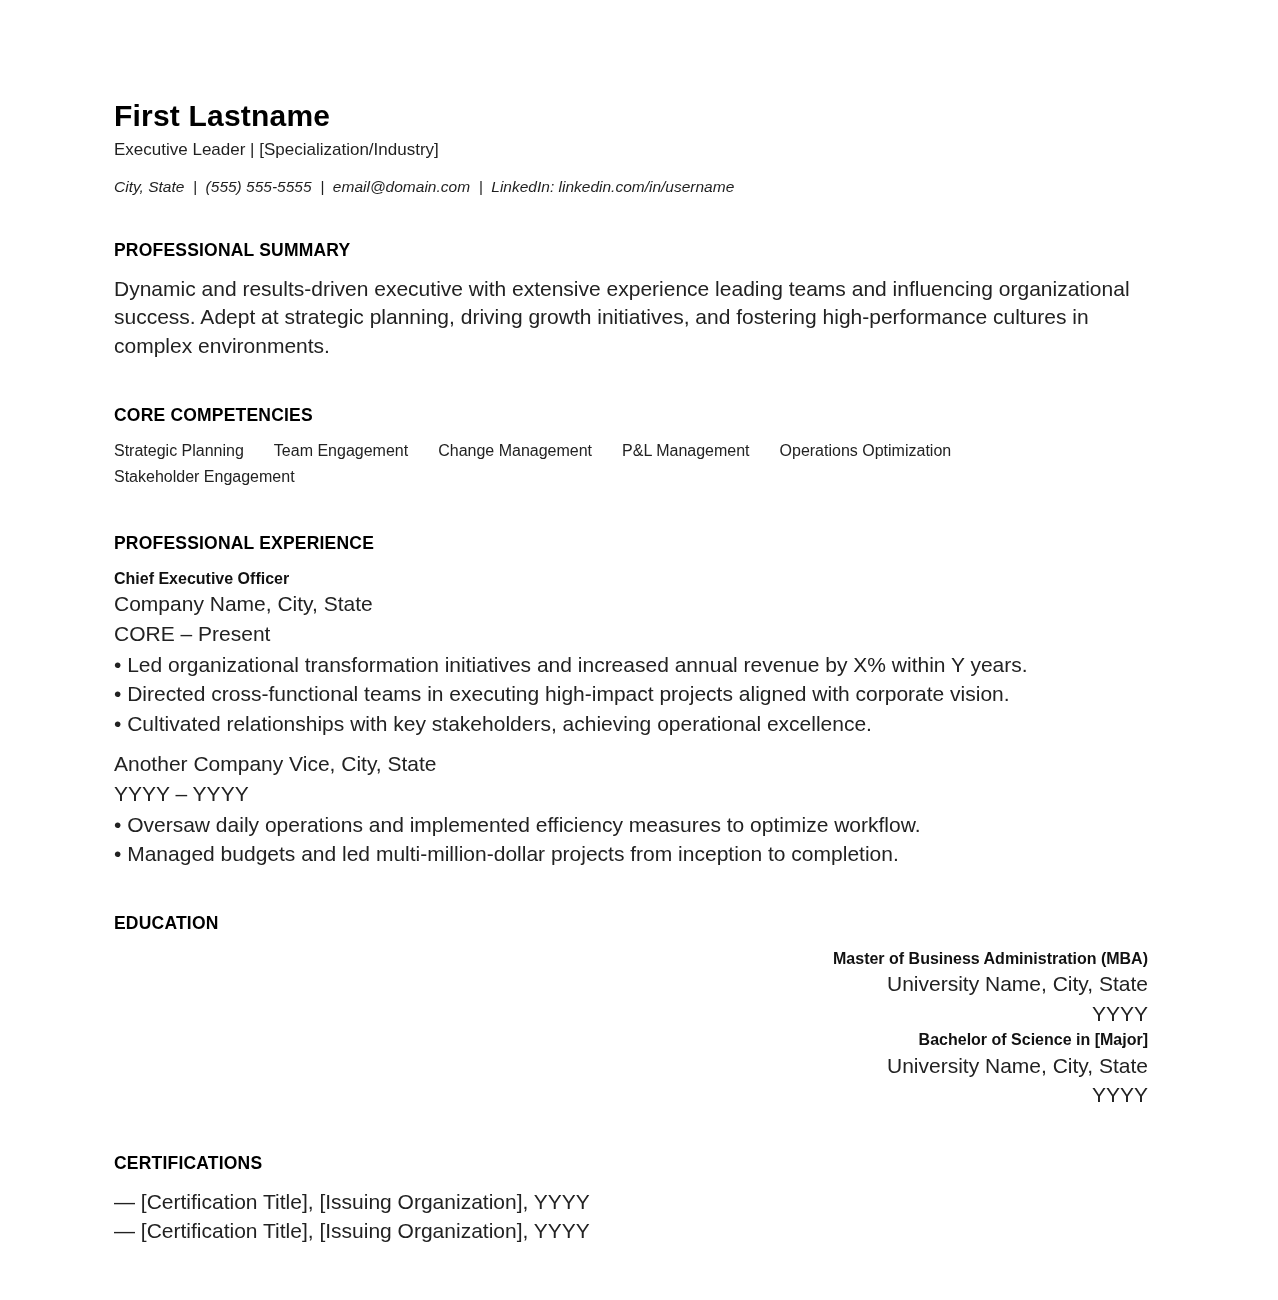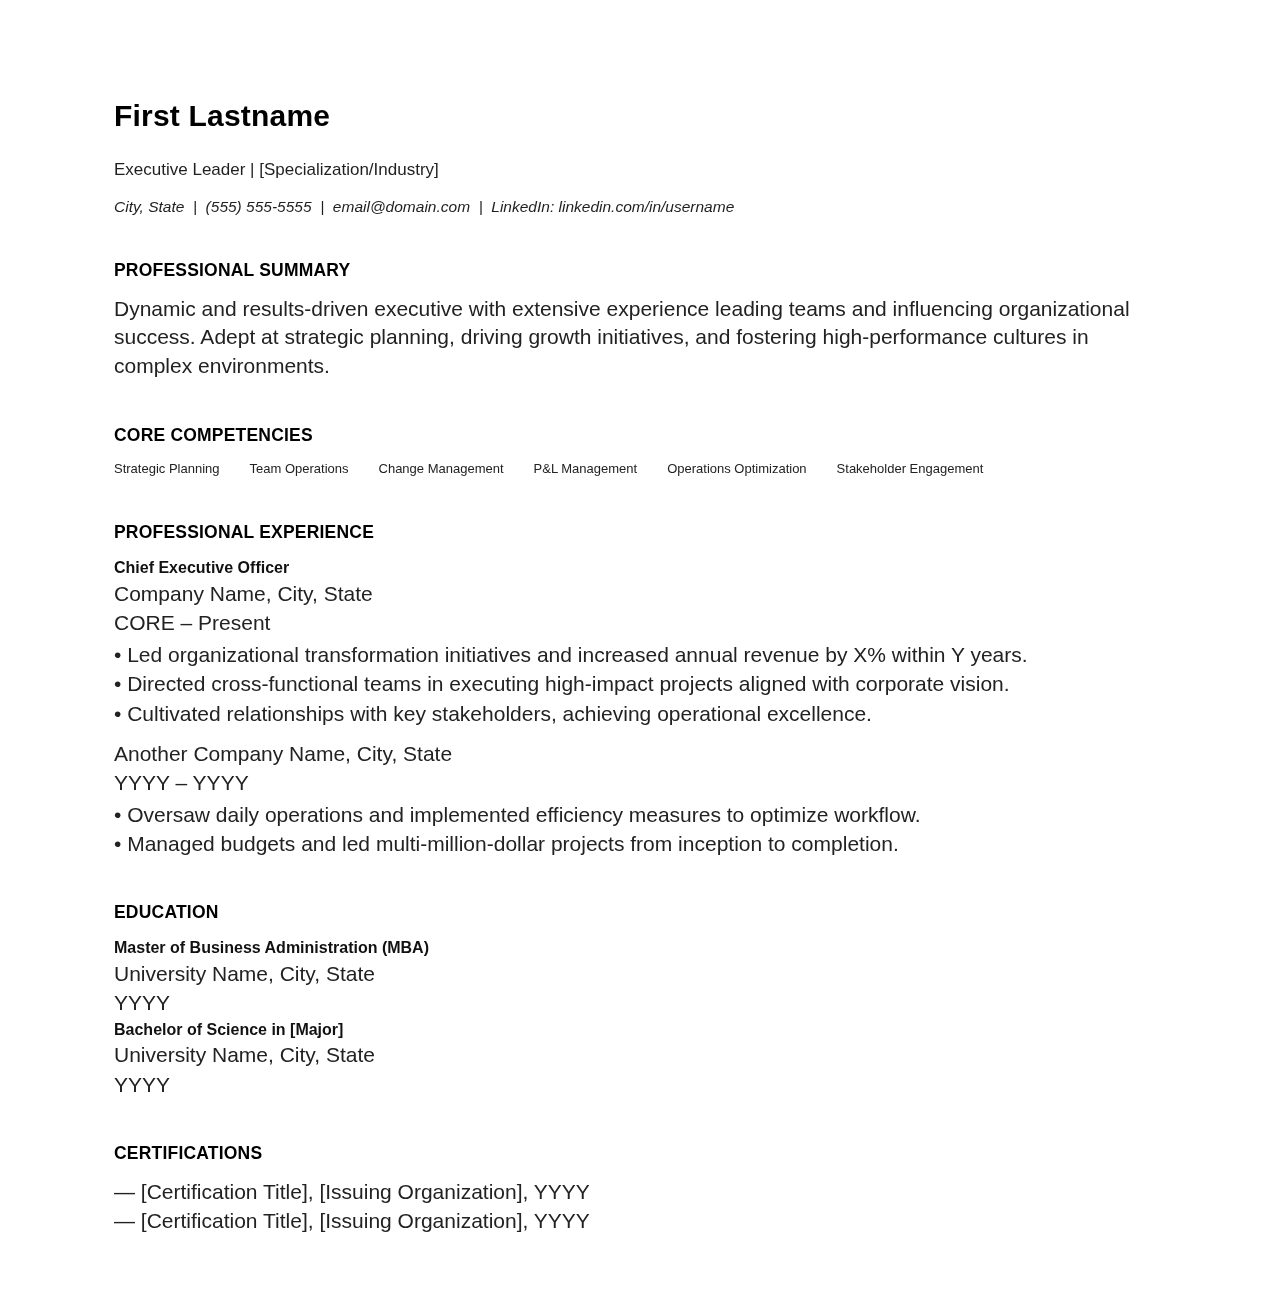--- a/index.html
+++ b/index.html
@@ -17,21 +17,21 @@
     padding: 99px 130px 0 114px;
   }
   .name {
     font-size: 30px;
     font-weight: 700;
     color: #000000;
     line-height: 1.15;
     letter-spacing: 0.2px;
   }
   .subtitle {
-    margin-top: 26px;
+    margin-top: 6px;
     font-size: 17px;
     color: #1f1f1f;
   }
   .contact {
     margin-top: 18px;
     font-size: 15.5px;
     color: #1f1f1f;
     white-space: pre-wrap;
     font-style: italic;
   }
@@ -47,36 +47,36 @@
     font-size: 21px;
     line-height: 1.38;
     color: #222222;
   }
   .summary-text {
     max-width: 1035px;
   }
   .competencies {
     display: flex;
     flex-wrap: wrap;
-    gap: 16px 30px;
-    font-size: 13px;
+    gap: 4px 30px;
+    font-size: 16px;
     color: #222222;
     line-height: 1.38;
   }
   .job { margin-top: 12px; }
   .job + .job { margin-top: 11px; }
   .job-title, .degree-title {
     font-size: 16px;
     font-weight: 700;
     color: #111111;
     line-height: 1.35;
   }
   .job-line { line-height: 1.4; }
   .bullets { margin-top: 2px; }
-  .edu-block { margin-top: 1px; }
+  .edu-block { margin-top: 1px; text-align: right; }
   .cert-line { line-height: 1.38; }
 </style>
 </head>
 <body>
 
 <div class="page">
 
   <div>
     <div class="name">First Lastname</div>
     <div class="subtitle">Executive Leader | [Specialization/Industry]</div>
@@ -85,21 +85,21 @@
 
   <div>
     <div class="section-heading">PROFESSIONAL SUMMARY</div>
     <div class="body-text summary-text">Dynamic and results-driven executive with extensive experience leading teams and influencing organizational success. Adept at strategic planning, driving growth initiatives, and fostering high-performance cultures in complex environments.</div>
   </div>
 
   <div>
     <div class="section-heading">CORE COMPETENCIES</div>
     <div class="competencies">
       <span>Strategic Planning</span>
-      <span>Team Operations</span>
+      <span>Team Engagement</span>
       <span>Change Management</span>
       <span>P&amp;L Management</span>
       <span>Operations Optimization</span>
       <span>Stakeholder Engagement</span>
     </div>
   </div>
 
   <div>
     <div class="section-heading">PROFESSIONAL EXPERIENCE</div>
 
@@ -108,21 +108,21 @@
       <div class="body-text job-line">Company Name, City, State</div>
       <div class="body-text job-line">CORE – Present</div>
       <div class="bullets">
         <div class="body-text job-line">• Led organizational transformation initiatives and increased annual revenue by X% within Y years.</div>
         <div class="body-text job-line">• Directed cross-functional teams in executing high-impact projects aligned with corporate vision.</div>
         <div class="body-text job-line">• Cultivated relationships with key stakeholders, achieving operational excellence.</div>
       </div>
     </div>
 
     <div class="job">
-      <div class="body-text job-line">Another Company Name, City, State</div>
+      <div class="body-text job-line">Another Company Vice, City, State</div>
       <div class="body-text job-line">YYYY – YYYY</div>
       <div class="bullets">
         <div class="body-text job-line">• Oversaw daily operations and implemented efficiency measures to optimize workflow.</div>
         <div class="body-text job-line">• Managed budgets and led multi-million-dollar projects from inception to completion.</div>
       </div>
     </div>
   </div>
 
   <div>
     <div class="section-heading">EDUCATION</div>

